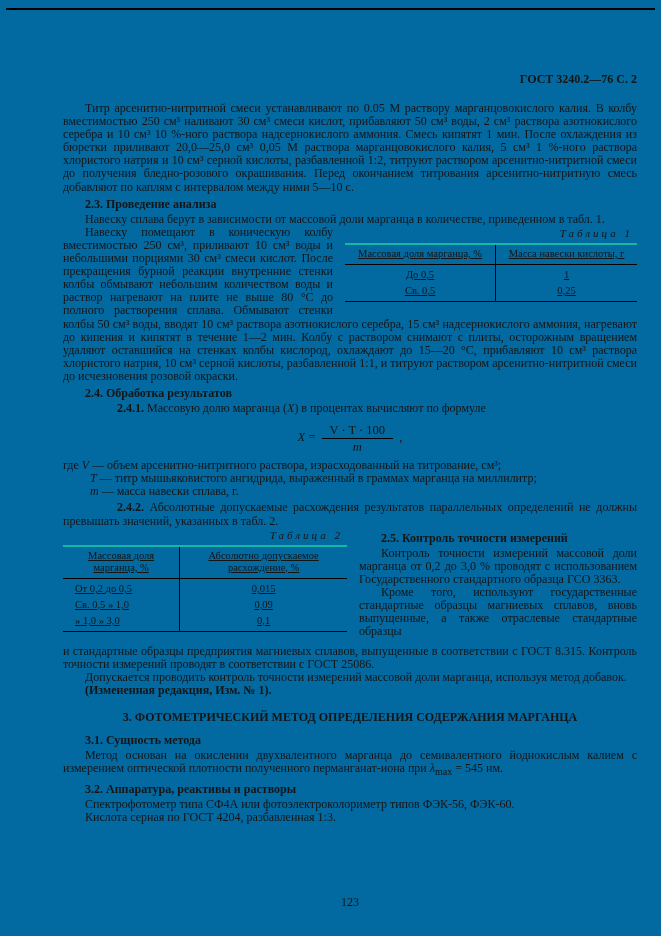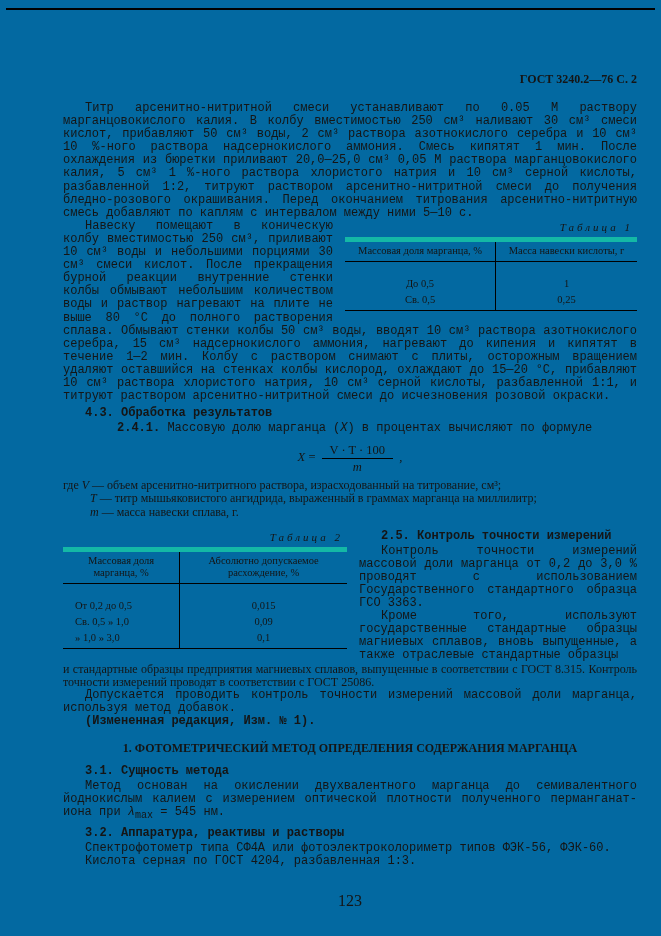--- a/index.html
+++ b/index.html
@@ -26,78 +26,80 @@
     text-align:right;
     font-weight:bold;
     font-size:12px;
   }
   .content {
     margin-top:15px;
     font-size:12px;
     line-height:13.1px;
     text-align:justify;
   }
-  .ind { text-indent:22px;font-family:Liberation Mono, monospace; }
+  .ind { text-indent:22px; }
   h4 { font-size:12px; font-weight:bold; margin:4px 0 2px; text-align:left; }
   .clear { clear:both; }
   b.cnum { font-weight:bold;margin-left:32px; }
   .var { font-style:italic; }
 
   
   .formula { text-align:center; margin:8px 0 5px; font-size:12.5px; clear:both; }
   .frac { display:inline-flex; flex-direction:column; vertical-align:middle; margin:0 3px; text-align:center; line-height:14px; }
   .frac .num { border-bottom:1px solid #000; padding:0 8px 1px; }
   .frac .den { padding-top:1px; font-style:italic; }
-  .where { margin-bottom:11px; }
+  .where { margin-bottom:3px; }
   .where-line.rest { padding-left:27px; }
 
   
   .tblwrap { margin-top:2px; }
   .tblwrap.t1 { float:right; width:292px; margin:1px 0 5px 12px; }
   .tblwrap.t2 { float:left; width:284px; margin:1px 12px 4px 0; min-height:112px; }
   .tbl-caption { text-align:right; font-size:11px; letter-spacing:3px; margin-bottom:3px; padding-right:4px;font-style:italic; }
   table.gost { border-collapse:collapse; width:100%; font-size:10.5px; line-height:12px; text-align:center; }
-  table.gost { border-top:5px solid #14b8a6; border-bottom:1px solid #000; }
+  table.gost { border-top:2px solid #14b8a6; border-bottom:1px solid #000;text-decoration:underline; }
   table.gost th {
     font-weight:normal; border-bottom:1px solid #000;
     padding:3px 5px 4px; vertical-align:middle;
   }
   table.gost td { padding:2px 5px; vertical-align:top; }
   table.gost th:first-child, table.gost td:first-child { border-right:1px solid #000; }
-  table.gost tr:first-child td { padding-top:16px; }
+  table.gost tr:first-child td { padding-top:4px; }
   table.gost tr:last-child td { padding-bottom:4px; }
   .t2 table.gost td:first-child { text-align:left; padding-left:12px; }
 
   
   .h-photometric {
     clear:both; text-align:center; font-weight:bold; font-size:12px;
     margin:14px 0 10px; text-indent:0;
   }
   .amendment { font-weight:bold; }
 
   .footer {
     margin-top:auto;
     padding-bottom:26px;
     text-align:center;
-    font-size:16px;
+    font-size:12px;
   }
 </style>
 </head>
 <body>
 
 <div class="page">
   <div class="frame-top"></div>
 
   <div class="doc-ref">ГОСТ 3240.2—76 С. 2</div>
 
   <div class="content">
 
     <p class="ind">Титр арсенитно-нитритной смеси устанавливают по 0.05 М раствору марганцовокислого калия. В колбу вместимостью 250 см³  наливают 30 см³  смеси кислот, прибавляют 50 см³  воды, 2 см³  раствора азотнокислого серебра и 10 см³  10 %-ного раствора надсернокислого аммония. Смесь кипятят 1 мин. После охлаждения из бюретки приливают 20,0—25,0 см³  0,05 М раствора марганцовокислого калия, 5 см³  1 %-ного раствора хлористого натрия и 10 см³  серной кислоты, разбавленной 1:2, титруют раствором арсенитно-нитритной смеси до получения бледно-розового окрашивания. Перед окончанием титрования арсенитно-нитритную смесь добавляют по каплям с интервалом между ними 5—10 с.</p>
 
+    <h4 class="ind">2.3. Проведение анализа</h4>
 
+    <p class="ind">Навеску сплава берут в зависимости от массовой доли марганца в количестве, приведенном в табл. 1.</p>
 
     <div class="tblwrap t1">
       <div class="tbl-caption">Таблица 1</div>
       <table class="gost">
         <thead>
           <tr>
             <th>Массовая доля марганца, %</th>
             <th>Масса навески кислоты, г</th>
           </tr>
         </thead>
@@ -109,40 +111,41 @@
           <tr>
             <td>Св. 0,5</td>
             <td>0,25</td>
           </tr>
         </tbody>
       </table>
     </div>
 
     <p class="ind">Навеску помещают в коническую колбу вместимостью 250 см³, приливают 10 см³  воды и небольшими порциями 30 см³  смеси кислот. После прекращения бурной реакции внутренние стенки колбы обмывают небольшим количеством воды и раствор нагревают на плите не выше 80 °С до полного растворения сплава. Обмывают стенки колбы 50 см³  воды, вводят 10 см³  раствора азотнокислого серебра, 15 см³  надсернокислого аммония, нагревают до кипения и кипятят в течение 1—2 мин. Колбу с раствором снимают с плиты, осторожным вращением удаляют оставшийся на стенках колбы кислород, охлаждают до 15—20 °С, прибавляют 10 см³  раствора хлористого натрия, 10 см³  серной кислоты, разбавленной 1:1, и титруют раствором арсенитно-нитритной смеси до исчезновения розовой окраски.</p>
 
-    <h4 class="ind clear">4.3. Обработка результатов</h4>
+    <h4 class="ind clear">2.4. Обработка результатов</h4>
 
     <p class="ind"><b class="cnum">2.4.1.</b> <span>Массовую долю марганца (</span><i class="var">X</i><span>) в процентах вычисляют по формуле</span></p>
 
     <div class="formula">
       <i class="var">X</i>
       <span>=</span>
       <span class="frac">
           <span class="num">V · T · 100</span>
           <span class="den">m</span>
         </span>
       <span>,</span>
     </div>
 
     <div class="where">
       <div class="where-line first"><span>где</span> <i class="var">V</i> <span>— объем арсенитно-нитритного раствора, израсходованный на титрование, см³;</span></div>
       <div class="where-line rest"><i class="var">Т</i> <span>— титр мышьяковистого ангидрида, выраженный в граммах марганца на миллилитр;</span></div>
       <div class="where-line rest"><i class="var">т</i> <span>— масса навески сплава, г.</span></div>
     </div>
 
+    <p class="ind"><b class="cnum">2.4.2.</b> <span>Абсолютные допускаемые расхождения результатов параллельных определений не должны превышать значений, указанных в табл. 2.</span></p>
 
     <div class="tblwrap t2">
       <div class="tbl-caption">Таблица 2</div>
       <table class="gost">
         <thead>
           <tr>
             <th>Массовая доля марганца, %</th>
             <th>Абсолютно допускаемое расхождение, %</th>
           </tr>
         </thead>
@@ -164,21 +167,21 @@
     </div>
 
     <h4 class="ind">2.5. Контроль точности измерений</h4>
     <p class="ind">Контроль точности измерений массовой доли марганца от 0,2 до 3,0 % проводят с использованием Государственного стандартного образца ГСО 3363.</p>
     <p class="ind">Кроме того, используют государственные стандартные образцы магниевых сплавов, вновь выпущенные, а также отраслевые стандартные образцы</p>
 
     <p class="clear">и стандартные образцы предприятия магниевых сплавов, выпущенные в соответствии с ГОСТ 8.315. Контроль точности измерений проводят в соответствии с ГОСТ 25086.</p>
     <p class="ind">Допускается проводить контроль точности измерений массовой доли марганца, используя метод добавок.</p>
     <p class="ind amendment">(Измененная редакция, Изм. № 1).</p>
 
-    <h4 class="h-photometric">1. ФОТОМЕТРИЧЕСКИЙ МЕТОД ОПРЕДЕЛЕНИЯ СОДЕРЖАНИЯ МАРГАНЦА</h4>
+    <h4 class="h-photometric">3. ФОТОМЕТРИЧЕСКИЙ МЕТОД ОПРЕДЕЛЕНИЯ СОДЕРЖАНИЯ МАРГАНЦА</h4>
 
     <h4 class="ind">3.1. Сущность метода</h4>
     <p class="ind"><span>Метод основан на окислении двухвалентного марганца до семивалентного йоднокислым калием с измерением оптической плотности полученного перманганат-иона при </span><i class="var">λ</i><sub>max</sub><span> = 545 нм.</span></p>
 
     <h4 class="ind">3.2. Аппаратура, реактивы и растворы</h4>
     <p class="ind">Спектрофотометр типа СФ4А или фотоэлектроколориметр типов ФЭК-56, ФЭК-60.</p>
     <p class="ind">Кислота серная по ГОСТ 4204, разбавленная 1:3.</p>
 
   </div>
 

